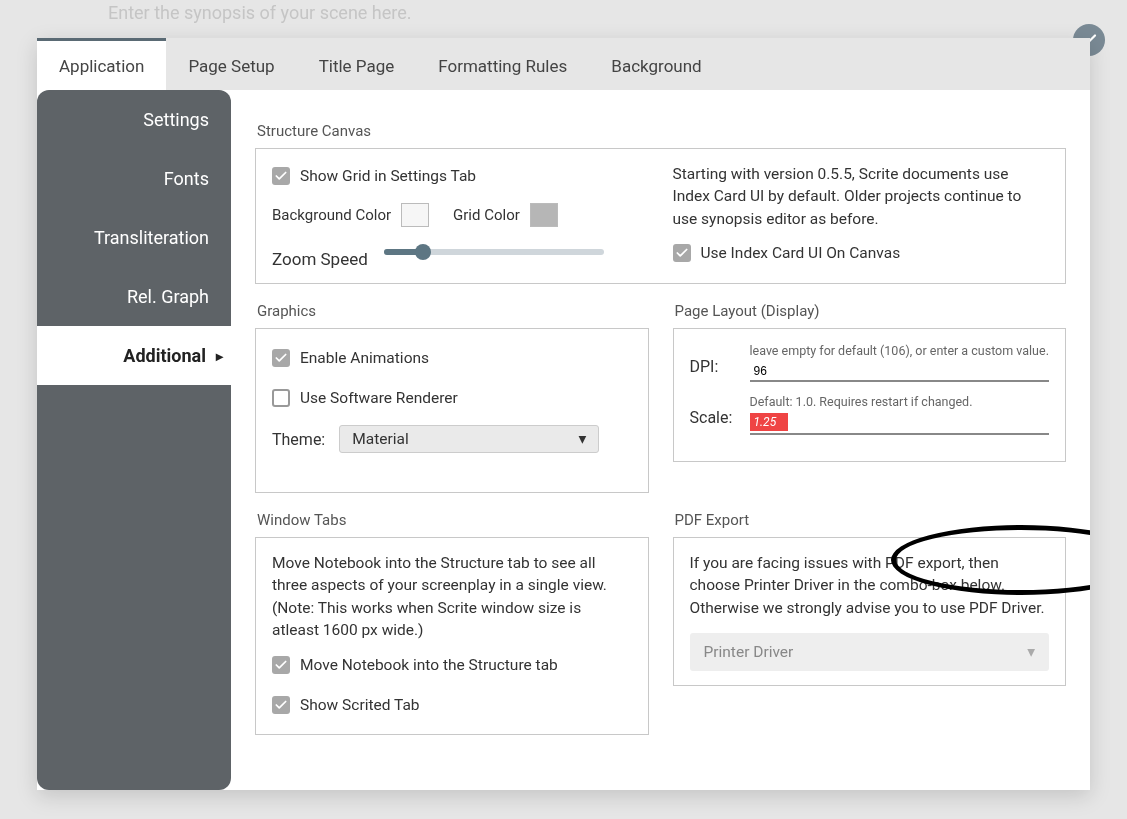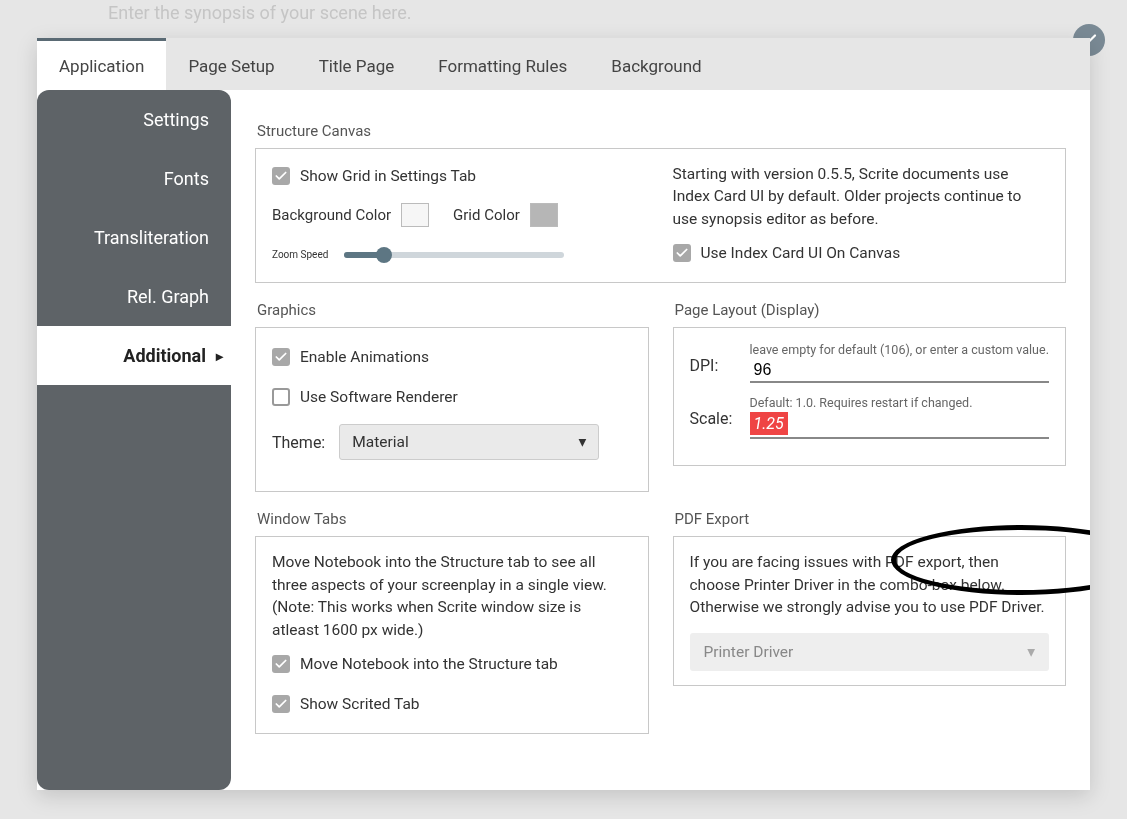--- a/index.html
+++ b/index.html
@@ -125,23 +125,23 @@
     display: flex; align-items: center;
     gap: 10px; margin-top: 18px;
     font-size: 15px;
   }
   .swatch {
     width: 28px; height: 24px;
     border: 1px solid #bbb;
     cursor: pointer;
   }
   .slider-row {
-    display: flex; align-items: center;
+    display: flex; align-items: flex-start;
     gap: 16px; margin-top: 22px;
-    font-size: 10px;
+    font-size: 17px;
   }
   .slider {
     position: relative;
     width: 220px; height: 6px;
     background: #cfd6db;
     border-radius: 3px;
   }
   .slider-fill {
     position: absolute; left: 0; top: 0; height: 6px;
     width: 18%;
@@ -167,39 +167,39 @@
     padding-top: 14px;
   }
   .field-col { flex: 1; }
   .hint {
     font-size: 12.5px; color: #666;
     margin-bottom: 2px;
   }
   .text-input {
     border: none;
     border-bottom: 2px solid #888;
-    font-size: 16px;
+    font-size: 12px;
     padding: 2px 4px;
     width: 100%;
     background: transparent;
     outline: none;
   }
   .text-input.selected {
     background: #ef4444;
     color: #fff;
     width: 38px;
     display: inline-block;
     font-style: italic;
   }
   .select-box {
     display: flex; align-items: center; justify-content: space-between;
     background: #eaeaea;
     border: 1px solid #ccc;
     border-radius: 3px;
-    height: 36px;
+    height: 28px;
     padding: 0 12px;
     font-size: 15.5px;
     cursor: pointer;
   }
   .select-dropdown {
     display: flex; align-items: center; justify-content: space-between;
     background: #eeeeee;
     border-radius: 3px;
     height: 38px;
     padding: 0 14px;

